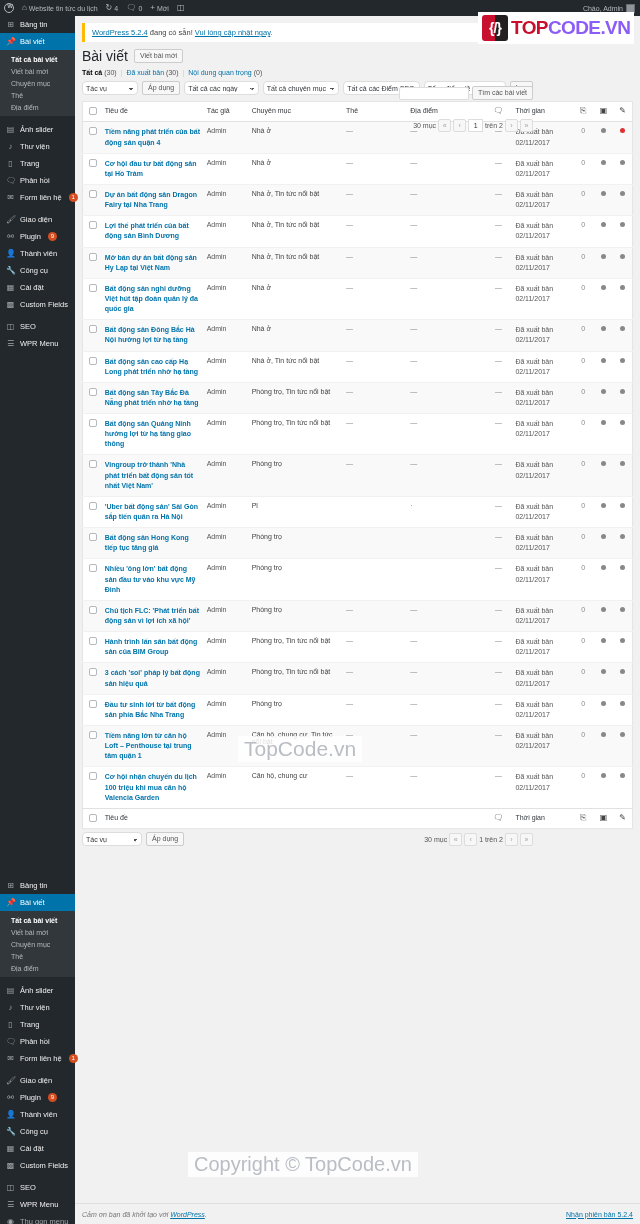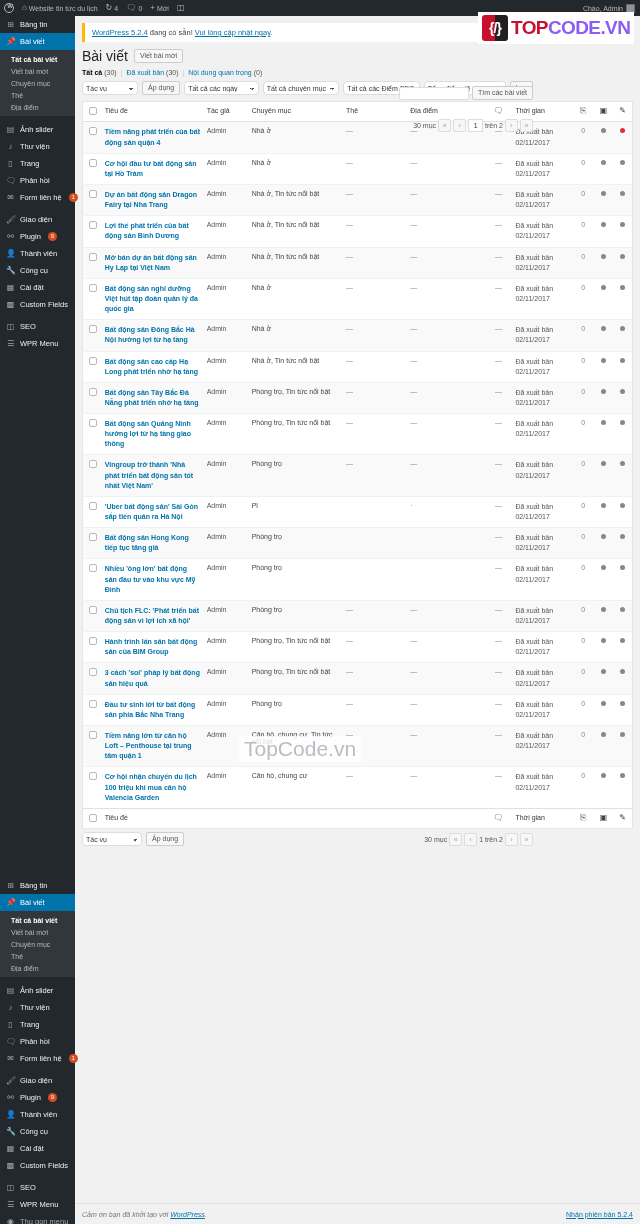--- a/index.html
+++ b/index.html
@@ -825,14 +825,15 @@
   <div class="wm-logo">
     <span class="wm-mark">
       <span class="lft"></span>
       <span class="rgt"></span>
       <span class="gl">{/}</span>
     </span>
     <span class="wm-text"><span class="t1">TOP</span><span class="t2">CODE.VN</span></span>
   </div>
 
   <div class="wm-center">TopCode.vn</div>
+  <div class="wm-bottom">Copyright © TopCode.vn</div>
 
 </div>
 
 </body></html>

